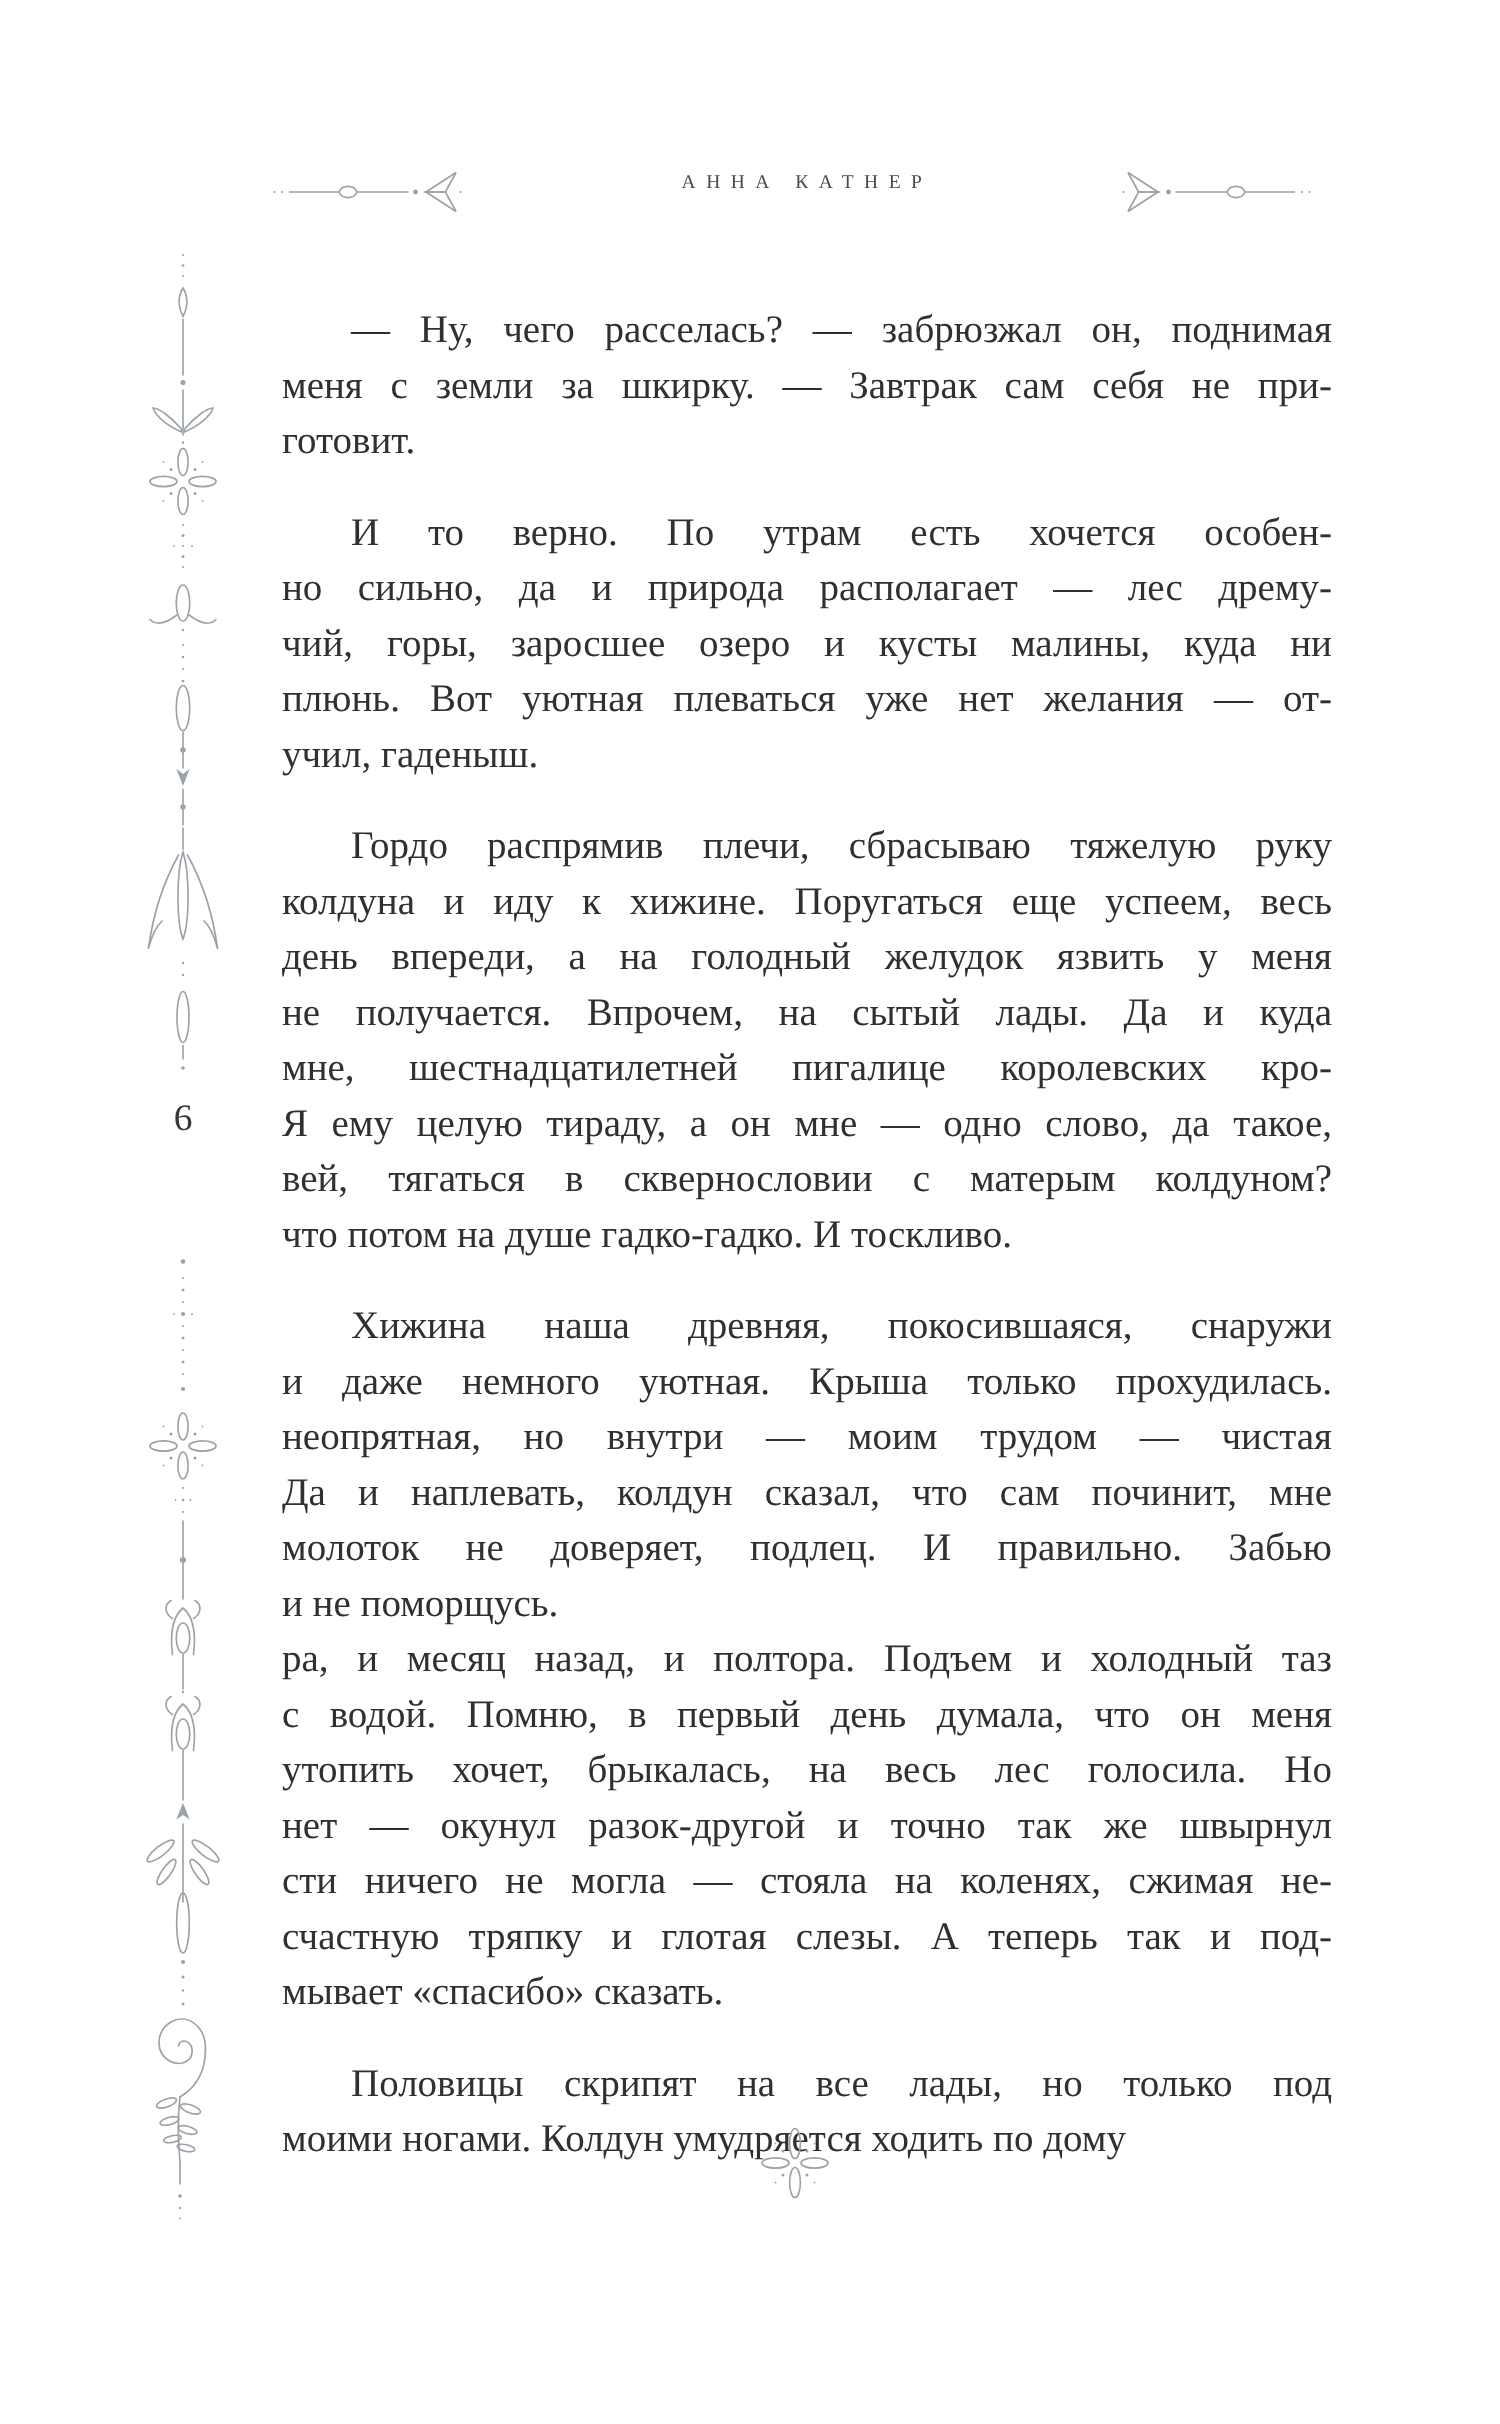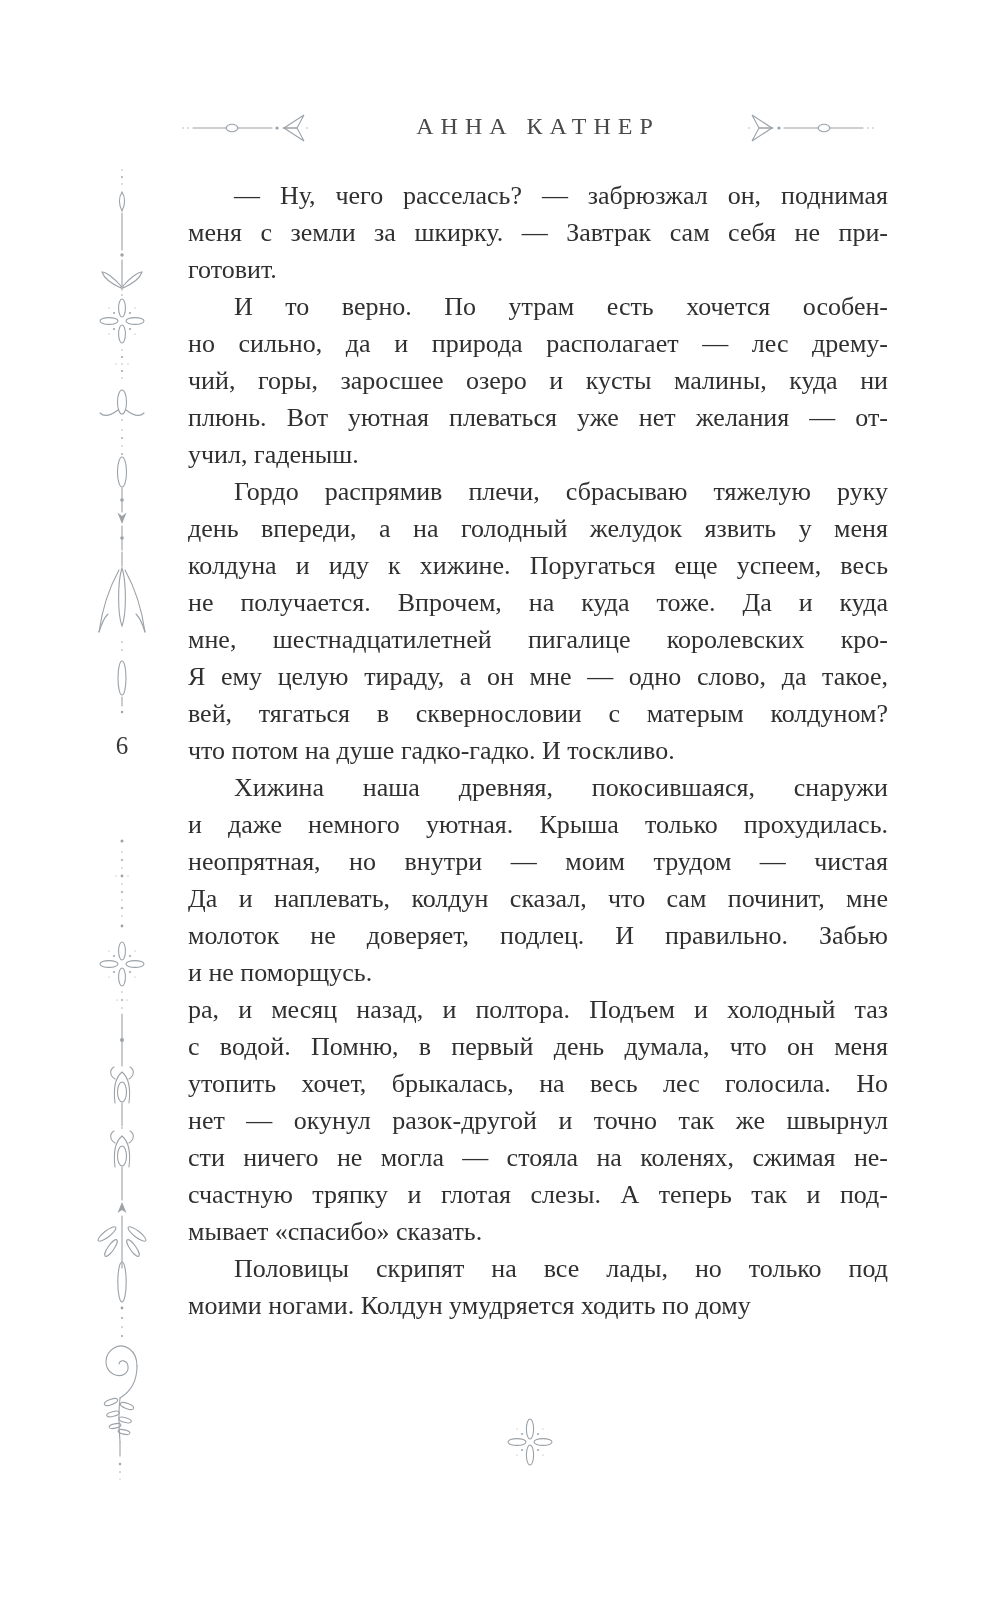--- a/index.html
+++ b/index.html
@@ -2,39 +2,39 @@
 <html lang="ru"><head>
 <meta charset="utf-8">
 <style>
   html,body{margin:0;padding:0;background:#ffffff;}
   .page{
     position:relative;width:1000px;height:1616px;background:#ffffff;
     font-family:"Liberation Serif", serif;overflow:hidden;
   }
   .running-title{
     position:absolute;top:113px;left:188px;width:700px;text-align:center;
-    font-size:24px;letter-spacing:7px;color:#4a4a4a;font-weight:400;
+    font-size:13px;letter-spacing:7px;color:#4a4a4a;font-weight:400;
   }
   .orn-header{position:absolute;top:108px;}
   .orn-header.left{left:180px;}
   .orn-header.right{left:748px;}
   .margin-orn{position:absolute;left:94px;top:166px;}
   .page-num{
     position:absolute;left:94px;top:732px;width:56px;text-align:center;
     font-size:25px;color:#373737;background:#fff;
   }
   .body-text{
     position:absolute;left:188px;top:177px;width:700px;
     font-size:26px;line-height:37px;color:#303030;
   }
   .para{margin:0;padding:0;}
   .line{
     text-align:justify;text-align-last:justify;height:37px;overflow:visible;
   }
-  .line.first{padding-left:46px;}
+  .line.first{padding-left:46px;margin-top:24px;}
   .line.last{text-align-last:left;}
   .footer-orn{position:absolute;left:507px;top:1418px;}
 </style>
 </head>
 <body>
 
 <div class="page">
 
   <svg class="orn-header left" width="128" height="40" viewBox="0 0 128 40">
     <g stroke="#9ba2a8" fill="none" stroke-width="1.1" stroke-linecap="round">
@@ -196,23 +196,23 @@
       </div>
       <div class="para">
         <div class="line first">И то верно. По утрам есть хочется особен-</div>
         <div class="line">но сильно, да и природа располагает — лес дрему-</div>
         <div class="line">чий, горы, заросшее озеро и кусты малины, куда ни</div>
         <div class="line">плюнь. Вот уютная плеваться уже нет желания — от-</div>
         <div class="line last">учил, гаденыш.</div>
       </div>
       <div class="para">
         <div class="line first">Гордо распрямив плечи, сбрасываю тяжелую руку</div>
+        <div class="line">колдуна и иду к хижине. Поругаться еще успеем, весь</div>
         <div class="line">день впереди, а на голодный желудок язвить у меня</div>
-        <div class="line">колдуна и иду к хижине. Поругаться еще успеем, весь</div>
-        <div class="line">не получается. Впрочем, на куда тоже. Да и куда</div>
+        <div class="line">не получается. Впрочем, на сытый лады. Да и куда</div>
         <div class="line">мне, шестнадцатилетней пигалице королевских кро-</div>
         <div class="line">Я ему целую тираду, а он мне — одно слово, да такое,</div>
         <div class="line">вей, тягаться в сквернословии с матерым колдуном?</div>
         <div class="line last">что потом на душе гадко-гадко. И тоскливо.</div>
       </div>
       <div class="para">
         <div class="line first">Хижина наша древняя, покосившаяся, снаружи</div>
         <div class="line">и даже немного уютная. Крыша только прохудилась.</div>
         <div class="line">неопрятная, но внутри — моим трудом — чистая</div>
         <div class="line">Да и наплевать, колдун сказал, что сам починит, мне</div>

